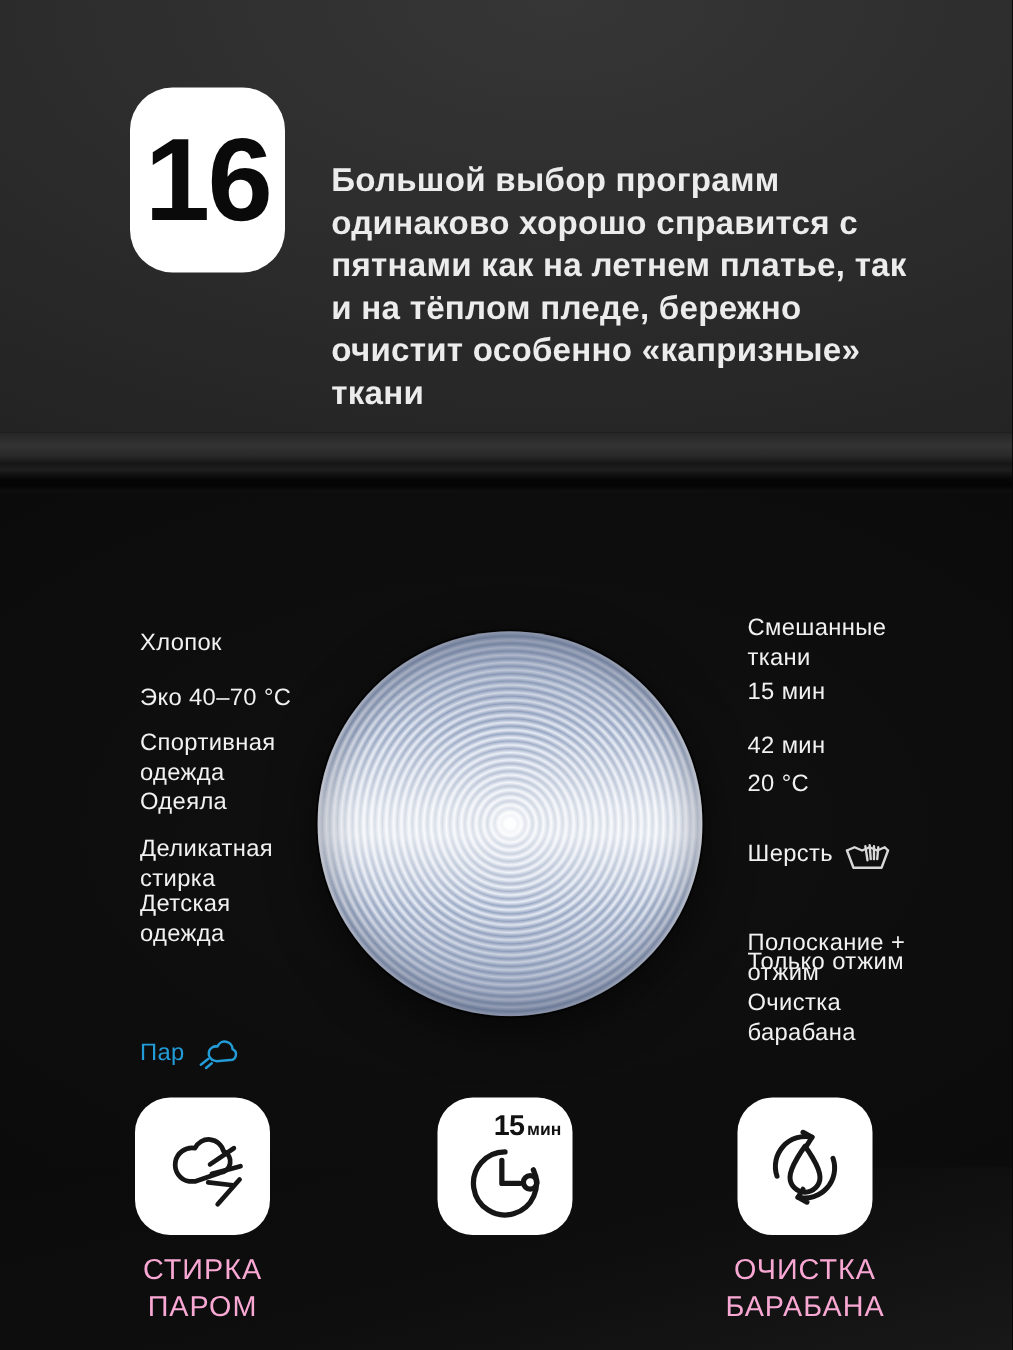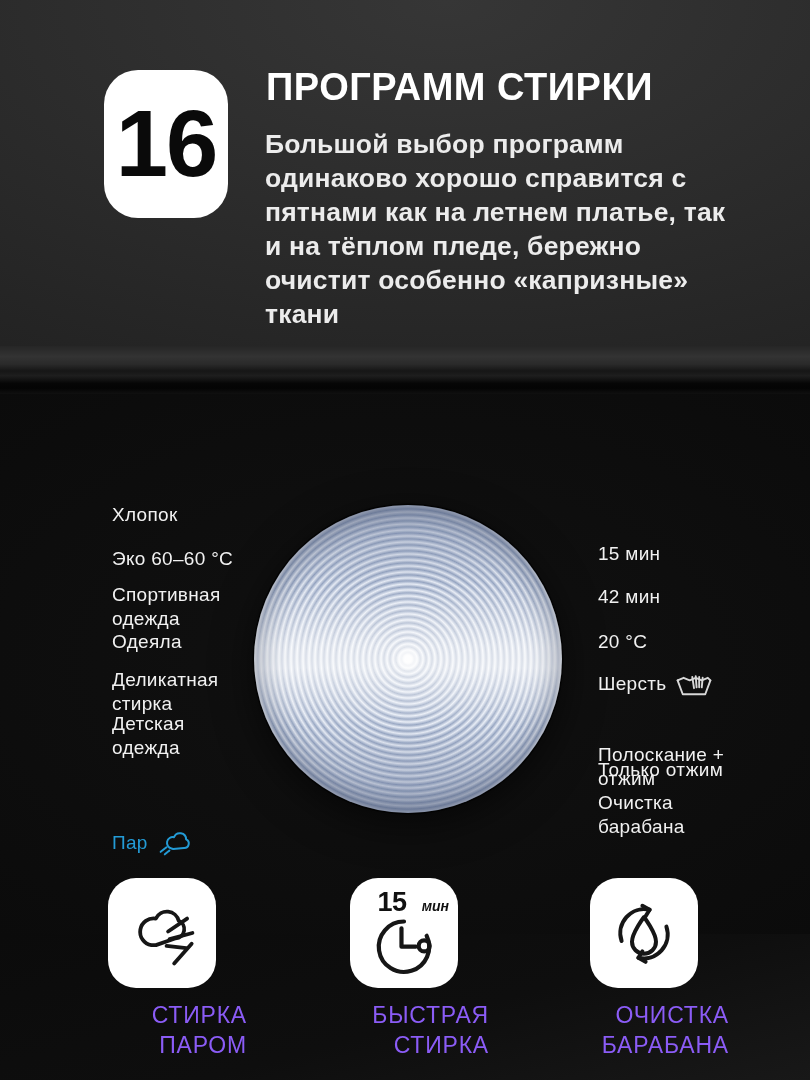--- a/index.html
+++ b/index.html
@@ -96,57 +96,56 @@
     position:absolute; top:878px;
     width:108px; height:110px;
     background:#ffffff; border-radius:28px;
     display:flex; align-items:center; justify-content:center;
   }
   .feature-card.c1 { left:108px; }
   .feature-card.c2 { left:350px; }
   .feature-card.c3 { left:590px; }
   .feature-label {
     position:absolute; top:1000px; width:170px;
-    text-align:right;
+    text-align:center;
     font-size:23px; line-height:30px; font-weight:500;
-    color:#8b5cf6; letter-spacing:0.8px;
+    color:#f9a8d4; letter-spacing:0.8px;
   }
   .feature-label.l1 { left:77px; }
   .feature-label.l2 { left:319px; }
   .feature-label.l3 { left:559px; }
   .feature-label span { display:inline-block; max-width:150px; }
   .card-badge {
     position:absolute; top:9px; right:9px;
     color:#111; font-weight:700; white-space:nowrap;
   }
-  .card-badge .num { font-size:27px; letter-spacing:-0.5px; }
-  .card-badge .unit { font-size:14px; margin-left:15px;font-style:italic; }
+  .card-badge .num { font-size:23px; letter-spacing:-0.5px; }
+  .card-badge .unit { font-size:14px; margin-left:2px; }
 </style>
 </head>
 <body>
 
 <div class="page">
 
   <section class="hero">
     <div class="badge16">
       <span>16</span>
     </div>
-    <h1 class="hero-title">ПРОГРАММ СТИРКИ</h1>
     <p class="hero-desc">Большой выбор программ одинаково хорошо справится с пятнами как на летнем платье, так и на тёплом пледе, бережно очистит особенно «капризные» ткани</p>
   </section>
 
   <div class="machine-edge"></div>
 
   <section class="panel">
 
     <div class="prog left-col" style="top:109px">
       <span>Хлопок</span>
     </div>
     <div class="prog left-col" style="top:153px">
-      <span>Эко 60–60 °C</span>
+      <span>Эко 40–70 °C</span>
     </div>
     <div class="prog left-col narrow" style="top:189px">
       <span>Спортивная одежда</span>
     </div>
     <div class="prog left-col" style="top:236px">
       <span>Одеяла</span>
     </div>
     <div class="prog left-col narrow" style="top:274px">
       <span>Деликатная стирка</span>
     </div>
@@ -157,27 +156,30 @@
       <span>Пар</span>
       <svg width="34" height="30" viewBox="0 0 40 36" fill="none" stroke="#239bd6" stroke-width="2.4" stroke-linecap="round" stroke-linejoin="round">
         <path d="M17 27 A6.5 6.5 0 1 1 20 13.5 A7.5 7.5 0 0 1 34.5 16 A5.5 5.5 0 0 1 32 26.5 L19 27.5 Z"></path>
         <path d="M4 31 L11 25.5"></path>
         <path d="M9 34 L14.5 29.5"></path>
       </svg>
     </div>
 
     <div class="dial"></div>
 
+    <div class="prog right-col narrow" style="top:97px">
+      <span>Смешанные ткани</span>
+    </div>
     <div class="prog right-col" style="top:148px">
       <span>15 мин</span>
     </div>
     <div class="prog right-col" style="top:191px">
       <span>42 мин</span>
     </div>
-    <div class="prog right-col" style="top:236px">
+    <div class="prog right-col" style="top:222px">
       <span>20 °C</span>
     </div>
     <div class="prog right-col" style="top:275px">
       <span>Шерсть</span>
       <svg width="38" height="28" viewBox="0 0 44 32" fill="none" stroke="#d8d8d8" stroke-width="2.2" stroke-linecap="round" stroke-linejoin="round">
         <path d="M3 13 L9 29 L35 29 L41 13"></path>
         <path d="M3 13 L10 10 L17 13 L24 10 L31 13 L38 10 L41 13"></path>
         <path d="M22 22 L20 9 M25 21 L24 8 M28 21 L28 9 M31 21 L32 10"></path>
       </svg>
     </div>
@@ -219,20 +221,17 @@
       <path d="M22 60 A30 30 0 0 1 57 21"></path>
       <path d="M57 21 L48 16 M57 21 L52 29"></path>
       <path d="M78 42 A30 30 0 0 1 43 81"></path>
       <path d="M43 81 L52 86 M43 81 L48 73"></path>
     </svg>
   </div>
 
   <div class="feature-label l1">
     <span>СТИРКА ПАРОМ</span>
   </div>
-  <div class="feature-label l2">
-    <span>БЫСТРАЯ СТИРКА</span>
-  </div>
   <div class="feature-label l3">
     <span>ОЧИСТКА БАРАБАНА</span>
   </div>
 
 </div>
 
 </body></html>

